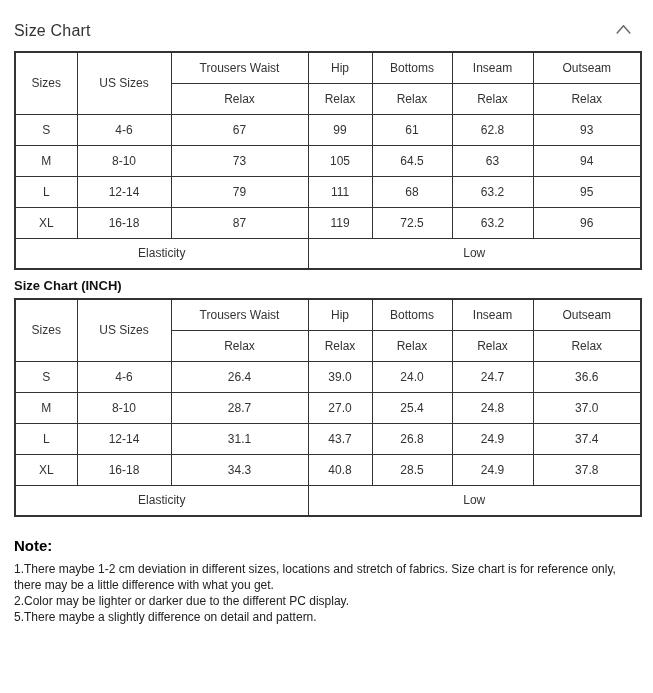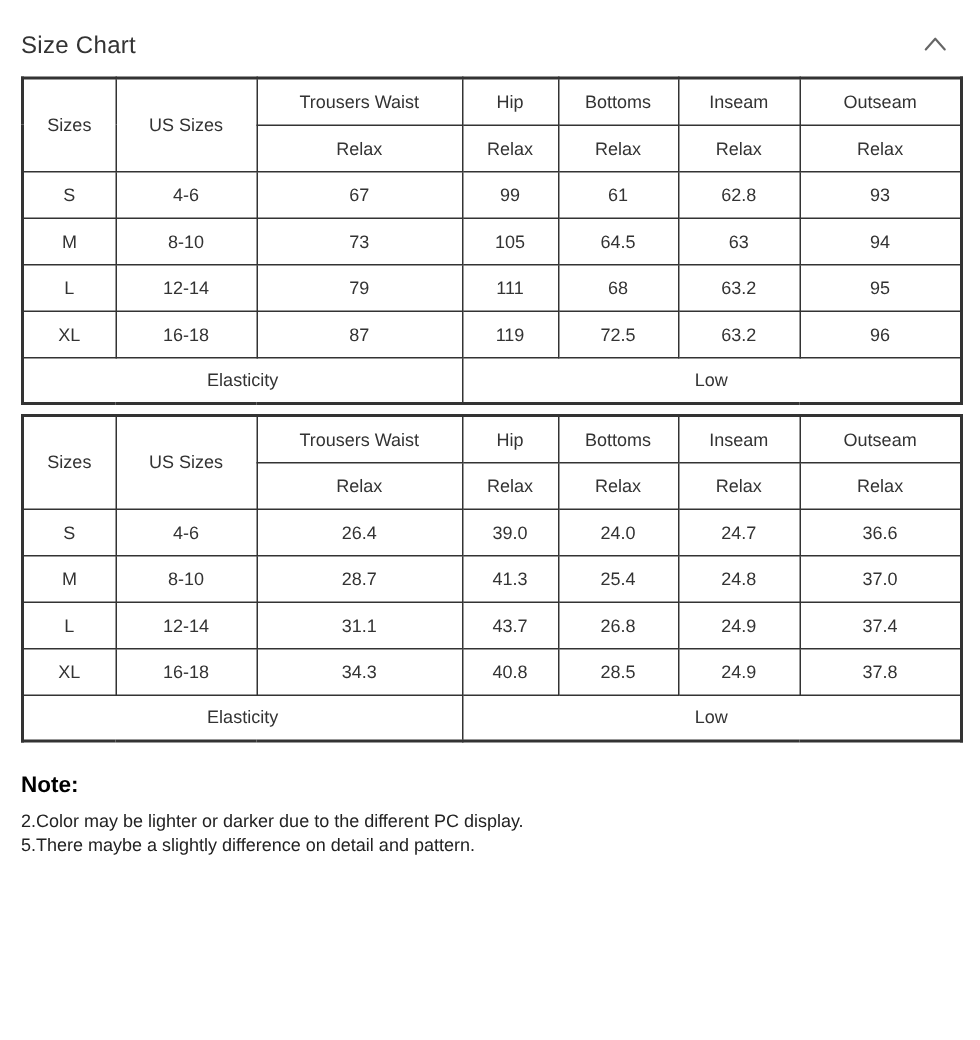--- a/index.html
+++ b/index.html
@@ -130,20 +130,21 @@
         <td>63.2</td>
         <td>96</td>
       </tr>
       <tr>
         <td colspan="3">Elasticity</td>
         <td colspan="4">Low</td>
       </tr>
     </tbody>
   </table>
 
+  <div class="table-title">Size Chart (INCH)</div>
   <table class="size-table">
     <colgroup>
       <col style="width:62px">
         <col style="width:94px">
         <col style="width:137px">
       <col style="width:64px">
         <col style="width:80px">
         <col style="width:81px">
         <col style="width:108px">
     </colgroup>
@@ -170,21 +171,21 @@
         <td>26.4</td>
         <td>39.0</td>
         <td>24.0</td>
         <td>24.7</td>
         <td>36.6</td>
       </tr>
       <tr>
         <td>M</td>
         <td>8-10</td>
         <td>28.7</td>
-        <td>41.3</td>
+        <td>27.0</td>
         <td>25.4</td>
         <td>24.8</td>
         <td>37.0</td>
       </tr>
       <tr>
         <td>L</td>
         <td>12-14</td>
         <td>31.1</td>
         <td>43.7</td>
         <td>26.8</td>
@@ -202,17 +203,18 @@
       </tr>
       <tr>
         <td colspan="3">Elasticity</td>
         <td colspan="4">Low</td>
       </tr>
     </tbody>
   </table>
 
   <div class="note-section">
     <div class="note-heading">Note:</div>
+    <div class="note-item">1.There maybe 1-2 cm deviation in different sizes, locations and stretch of fabrics. Size chart is for reference only, there may be a little difference with what you get.</div>
     <div class="note-item">2.Color may be lighter or darker due to the different PC display.</div>
     <div class="note-item">5.There maybe a slightly difference on detail and pattern.</div>
   </div>
 
 </div>
 
 </body></html>

